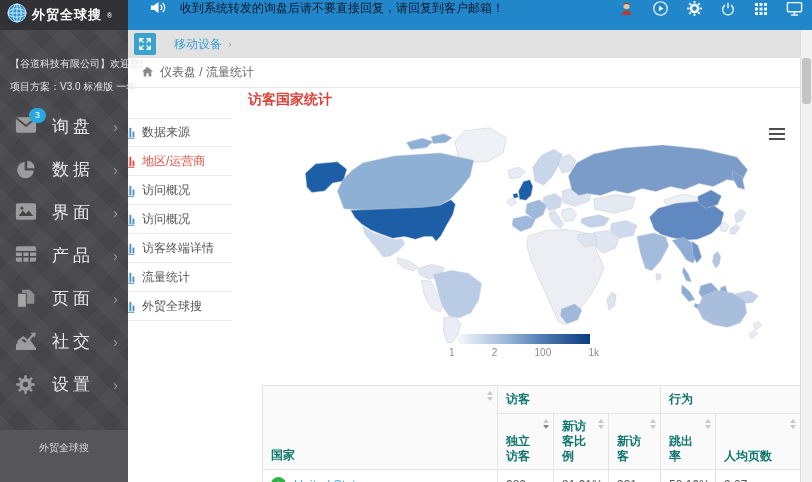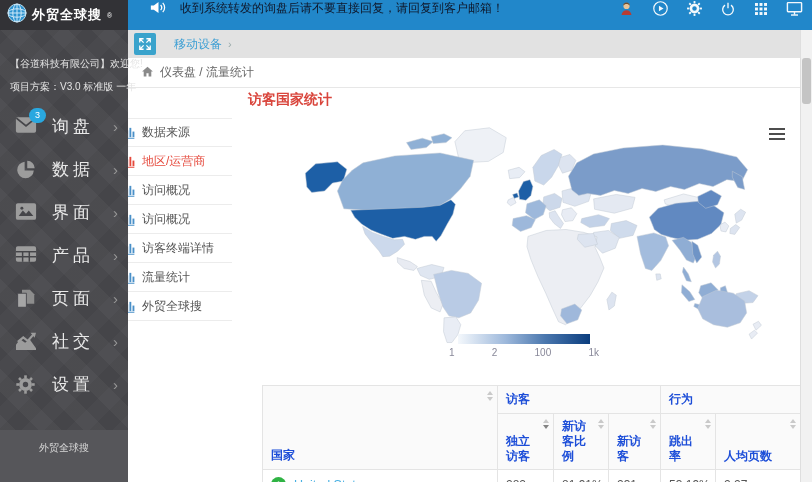--- a/index.html
+++ b/index.html
@@ -55,21 +55,21 @@
   .burger{position:absolute;top:40px;right:15px;display:flex;flex-direction:column;gap:3px;cursor:pointer;}
   .burger i{width:16px;height:2px;background:#4d4d4d;}
   .worldmap{position:absolute;top:24px;left:20px;width:512px;height:232px;}
   .legend{position:absolute;top:246px;left:50%;transform:translateX(-50%);width:150px;}
   .lgrad{height:10px;margin:0 9px;}
   .llabels{display:flex;justify-content:space-between;font-size:10px;color:#889;margin-top:3px;}
   
   .dtable{position:absolute;top:297px;left:14px;width:538px;border-collapse:collapse;table-layout:fixed;
           font-size:12px;color:#555;}
   .dtable th,.dtable td{border:1px solid #e4e4e4;padding:5px 8px;text-align:left;}
-  .dtable thead th{background:#fafafa;font-weight:bold;color:#1d4ed8;position:relative;}
+  .dtable thead th{background:#fafafa;font-weight:bold;color:#0f766e;position:relative;}
   .trow1 th{height:17px;}
   .trow2 th{height:28px;vertical-align:bottom;line-height:15px;padding-right:14px;}
   .th-country{vertical-align:bottom;}
   .dtable td{height:19px;vertical-align:middle;}
   .sort{position:absolute;top:5px;right:4px;display:flex;flex-direction:column;gap:2px;cursor:pointer;}
   .sort i{width:0;height:0;border-left:3.5px solid transparent;border-right:3.5px solid transparent;display:block;}
   .sort .u{border-bottom:4px solid #c9c9c9;}
   .sort .d{border-top:4px solid #c9c9c9;}
   .sort.desc .d{border-top-color:#848484;}
   .ccell{display:flex;align-items:center;gap:8px;}

